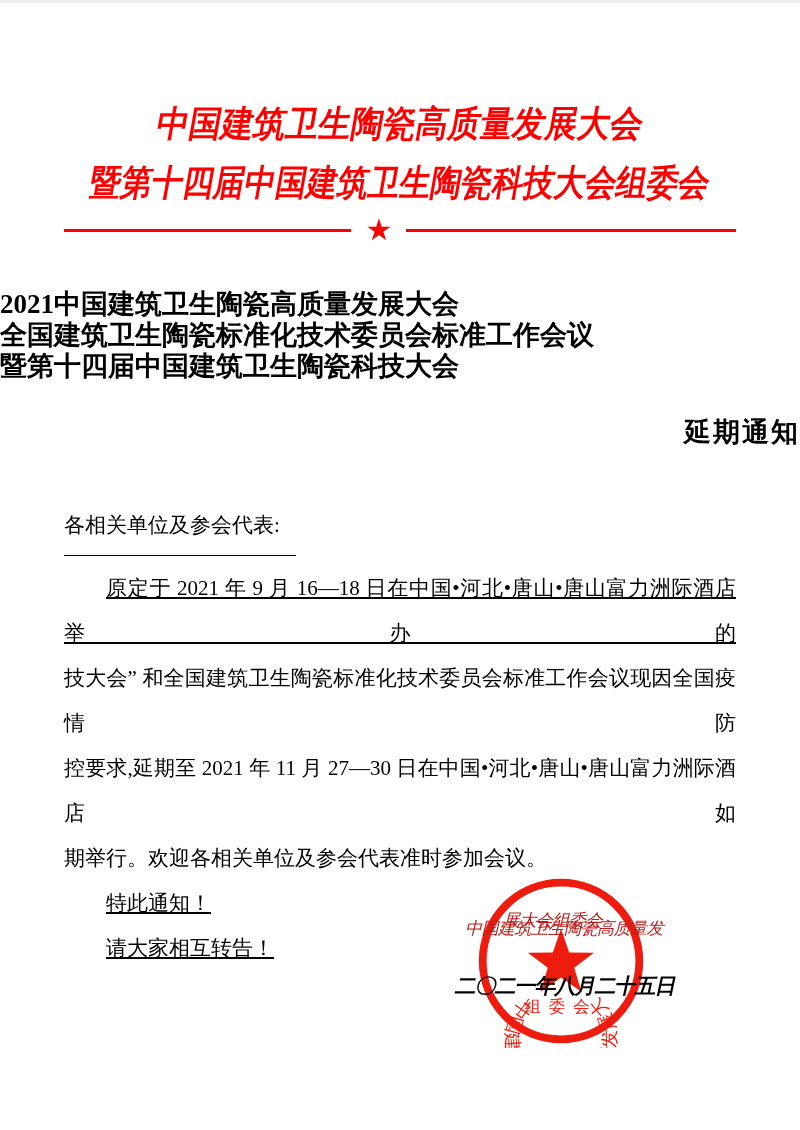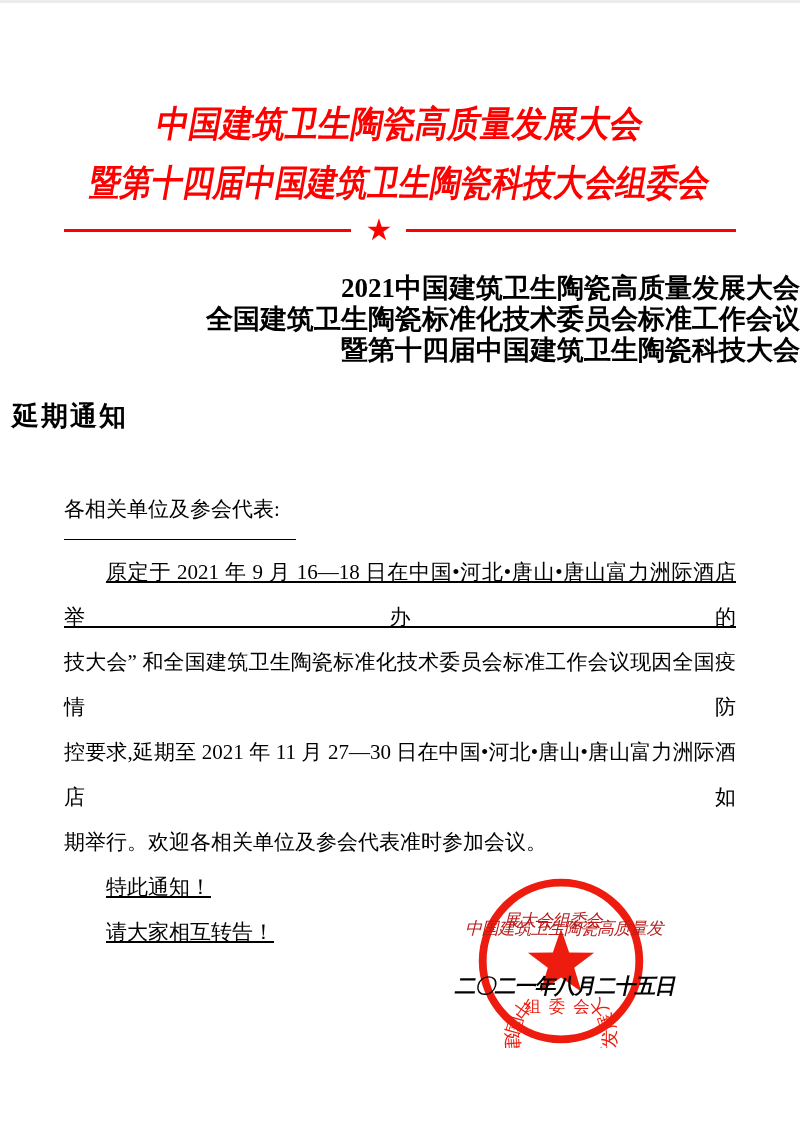--- a/index.html
+++ b/index.html
@@ -44,27 +44,27 @@
   .divider .seg { height: 3px; background: #fe0000; }
   .divider .seg-left  { flex-grow: 313; }
   .divider .seg-right { flex-grow: 359; }
   .divider .star {
     color: #fe0000; font-size: 30px; line-height: 32px;
     margin: 0 14px; flex: none;
     font-family: "DejaVu Sans", sans-serif;
   }
 
   
-  .title-block { margin-top: 27px; text-align: right; }
+  .title-block { margin-top: 43px; text-align: left; }
   .title-line {
     font-size: 27px; line-height: 31px; font-weight: 600;
     white-space: nowrap;
   }
   .subtitle {
-    margin-top: 35px; text-align: left;
+    margin-top: 35px; text-align: right;
     font-size: 27px; line-height: 31px; font-weight: 600;
     letter-spacing: 2px;
     padding-left: 12px;
   }
 
   
   .body-block { margin: 63px 64px 0 64px; }
   .salutation { font-size: 21px; line-height: 28px; }
   .salutation span {
     display: inline-block;

